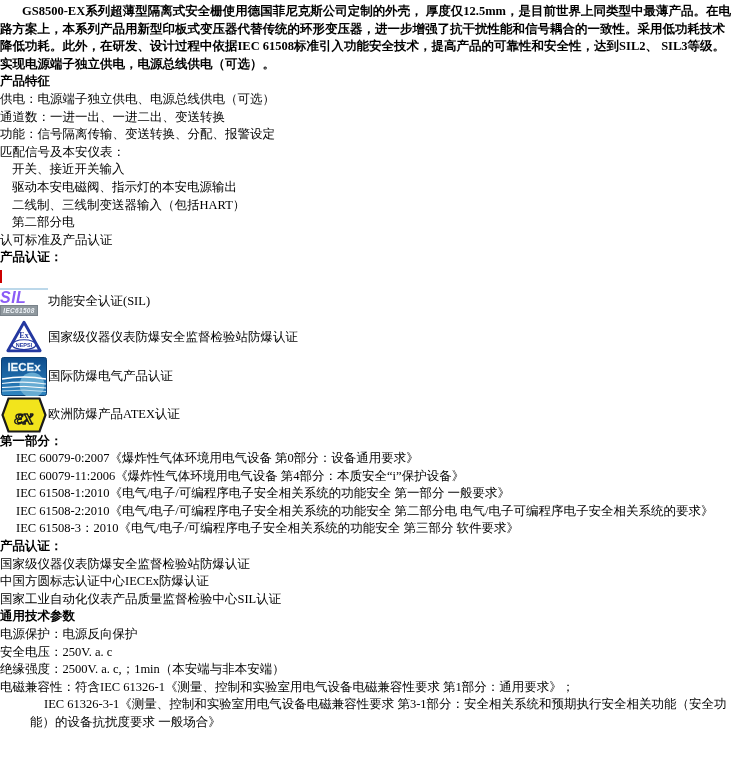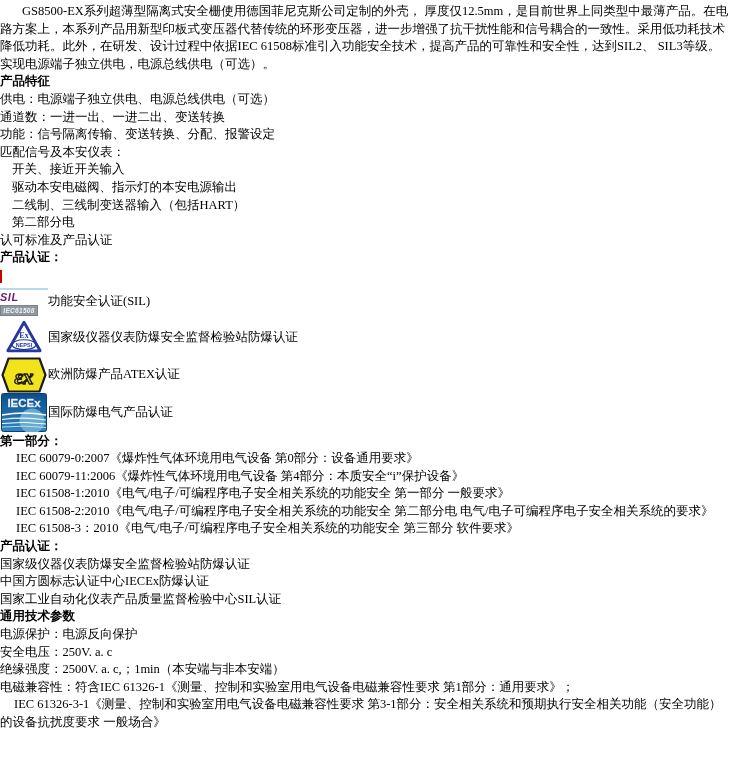--- a/index.html
+++ b/index.html
@@ -4,43 +4,43 @@
 <style>
   html,body{margin:0;padding:0;background:#fff;}
   body{
     width:732px;height:779px;overflow:hidden;
     color:#000;
     font-family:"Liberation Serif","DejaVu Serif",serif;
     font-size:12.5px;line-height:17.6px;
   }
   .doc{padding-top:3px;}
   .doc div,.doc p{margin:0;}
-  .intro{margin:0 14px 0 28px;text-indent:22px;}
+  .intro{margin:0 14px 0 28px;text-indent:22px;font-weight:bold;}
   .h-left{font-weight:bold;margin-left:2px;}
   .li1{margin-left:57px;}
   .li2{margin-left:68px;padding-left:12px;}
   .h-certs{font-weight:normal;margin-left:30px;}
   .h-prodcert1{font-weight:bold;margin-left:45px;}
   .cursor-line{margin-left:36px;height:17.6px;}
   .caret{display:inline-block;width:2px;height:13px;background:#cc0000;vertical-align:middle;}
   .logos{margin:2px 0 0 72px;}
   .logo-row{display:flex;align-items:center;}
   .r1{height:34px}.r2{height:38px}.r3{height:36px}.r4{height:40px}
   .logo-cell{flex:0 0 48px;width:48px;display:flex;justify-content:center;align-items:center;}
   .caption{margin-left:37px;white-space:nowrap;}
   .h-sub{font-weight:bold;margin-left:32px;}
   .sec-standards{margin-top:5px;}
   .std{margin-left:26px;text-indent:16px;margin-right:12px;}
   .li3{margin-left:40px;}
-  .tech-wrap{margin-left:26px;text-indent:14px;margin-right:12px;}
+  .tech-wrap{margin-left:26px;text-indent:14px;margin-right:12px;padding-left:30px;}
   
   .sil-box{width:48px;}
   .sil-topline{height:2px;background:#bcd8ea;margin-bottom:1px;}
   .sil-text{font-family:"Liberation Sans","DejaVu Sans",sans-serif;font-style:italic;font-weight:bold;
-            font-size:11px;line-height:15px;color:#701a75;letter-spacing:0.5px;}
+            font-size:16px;line-height:15px;color:#8b5cf6;letter-spacing:0.5px;}
   .sil-badge{margin-left:9px;width:36px;background:#8f989e;border:1px solid #79828a;color:#eef3f8;
              font-family:"Liberation Sans","DejaVu Sans",sans-serif;font-style:italic;font-weight:bold;
              font-size:6.5px;line-height:9px;text-align:center;letter-spacing:0.3px;}
   svg{display:block;}
 </style>
 </head>
 <body>
 
 <div class="doc">
 
@@ -81,49 +81,49 @@
         <svg width="38" height="38" viewBox="0 0 40 40">
           <polygon points="20,3.5 37,33.5 3,33.5" fill="#ffffff" stroke="#2438a0" stroke-width="3" stroke-linejoin="round"></polygon>
           <text x="20" y="20" text-anchor="middle" font-size="8.5" font-weight="bold" fill="#2438a0" font-family="Liberation Serif, serif">Ex</text>
           <ellipse cx="20" cy="27" rx="12.5" ry="5.2" fill="none" stroke="#2438a0" stroke-width="1.2"></ellipse>
           <text x="20" y="29.5" text-anchor="middle" font-size="5.8" font-weight="bold" fill="#2438a0" font-family="Liberation Sans, sans-serif">NEPSI</text>
         </svg>
       </div>
       <div class="caption">国家级仪器仪表防爆安全监督检验站防爆认证</div>
     </div>
 
-    <div class="logo-row r3">
-      <div class="logo-cell">
-        <svg width="46" height="36" viewBox="0 0 46 36">
-          <polygon points="7.5,1.5 38.5,1.5 44.5,18 38.5,34.5 7.5,34.5 1.5,18" fill="#f2e41c" stroke="#1a1a1a" stroke-width="2.2"></polygon>
-          <text x="23" y="26.5" text-anchor="middle" font-size="21" font-style="italic" font-weight="bold" fill="none" stroke="#1a1a1a" stroke-width="1.4" font-family="Liberation Serif, serif">εx</text>
-        </svg>
-      </div>
-      <div class="caption">欧洲防爆产品ATEX认证</div>
-    </div>
-
     <div class="logo-row r4">
       <div class="logo-cell">
         <svg width="46" height="39" viewBox="0 0 46 39">
           <defs>
             <linearGradient id="iecexGrad" x1="0" y1="0" x2="0" y2="1">
               <stop offset="0" stop-color="#0d4c8c"></stop>
               <stop offset="1" stop-color="#2f86c2"></stop>
             </linearGradient>
           </defs>
           <rect x="0.5" y="0.5" width="45" height="38" rx="2" fill="url(#iecexGrad)" stroke="#0b3f73" stroke-width="1"></rect>
           <circle cx="31" cy="28" r="12.5" fill="#66abd2"></circle>
           <path d="M1,22 Q 23,18 45,22" stroke="#ffffff" stroke-width="1.6" fill="none"></path>
           <path d="M1,26.5 Q 23,23.5 45,27" stroke="#eaf4fa" stroke-width="1.2" fill="none"></path>
           <path d="M1,30.5 Q 23,28 45,31" stroke="#ffffff" stroke-width="1" fill="none"></path>
           <path d="M1,34 Q 23,32 45,34.5" stroke="#d8ecf6" stroke-width="0.8" fill="none"></path>
           <text x="23" y="13.5" text-anchor="middle" font-size="11.5" font-weight="bold" fill="#ffffff" stroke="#bcd8ea" stroke-width="0.3" font-family="Liberation Sans, sans-serif">IECEx</text>
         </svg>
       </div>
       <div class="caption">国际防爆电气产品认证</div>
+    </div>
+
+    <div class="logo-row r3">
+      <div class="logo-cell">
+        <svg width="46" height="36" viewBox="0 0 46 36">
+          <polygon points="7.5,1.5 38.5,1.5 44.5,18 38.5,34.5 7.5,34.5 1.5,18" fill="#f2e41c" stroke="#1a1a1a" stroke-width="2.2"></polygon>
+          <text x="23" y="26.5" text-anchor="middle" font-size="21" font-style="italic" font-weight="bold" fill="none" stroke="#1a1a1a" stroke-width="1.4" font-family="Liberation Serif, serif">εx</text>
+        </svg>
+      </div>
+      <div class="caption">欧洲防爆产品ATEX认证</div>
     </div>
 
   </div>
 
   <div class="h-sub sec-standards">第一部分：</div>
   <div class="std">IEC 60079-0:2007《爆炸性气体环境用电气设备 第0部分：设备通用要求》</div>
   <div class="std">IEC 60079-11:2006《爆炸性气体环境用电气设备 第4部分：本质安全“i”保护设备》</div>
   <div class="std">IEC 61508-1:2010《电气/电子/可编程序电子安全相关系统的功能安全 第一部分 一般要求》</div>
   <div class="std">IEC 61508-2:2010《电气/电子/可编程序电子安全相关系统的功能安全 第二部分电 电气/电子可编程序电子安全相关系统的要求》</div>
   <div class="std">IEC 61508-3：2010《电气/电子/可编程序电子安全相关系统的功能安全 第三部分 软件要求》</div>

